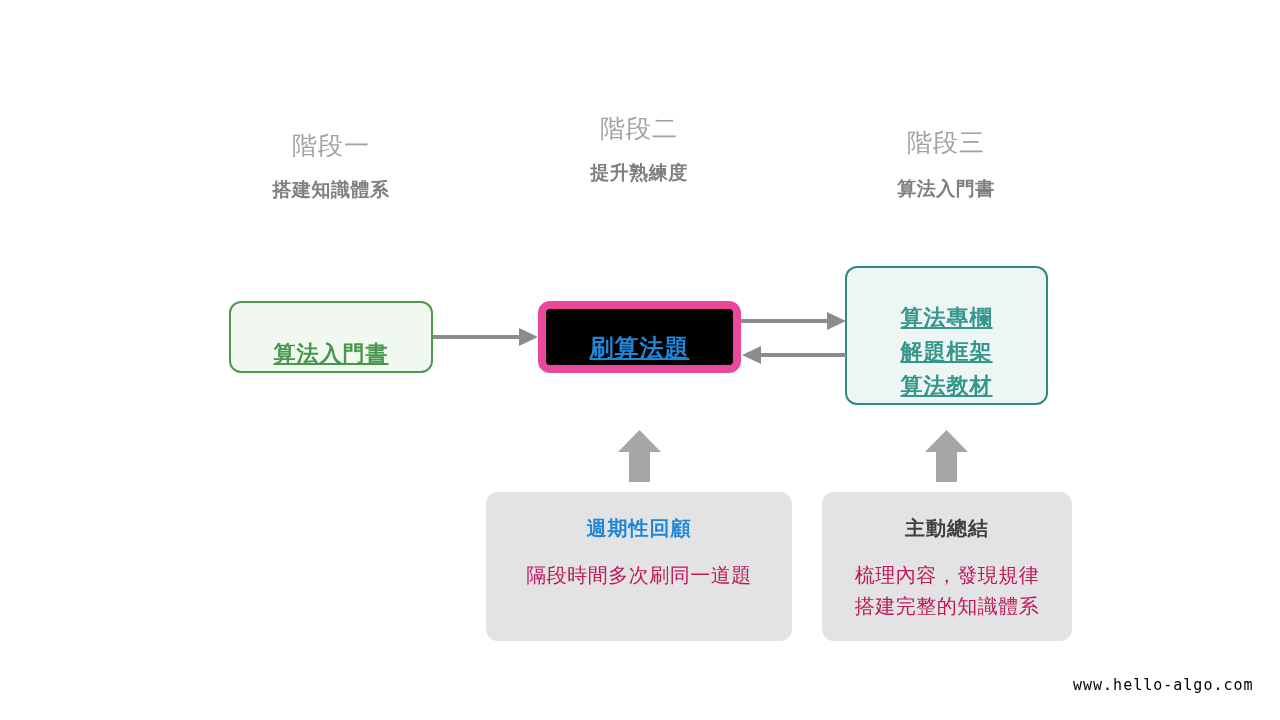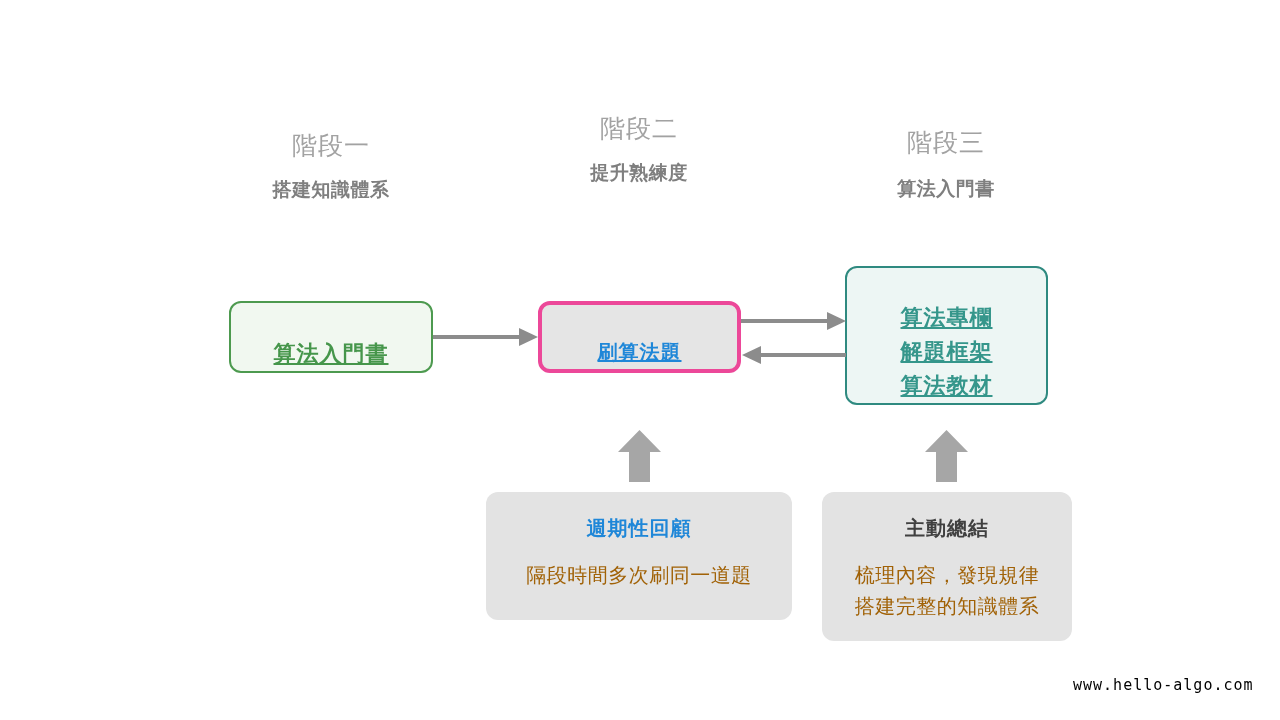--- a/index.html
+++ b/index.html
@@ -59,24 +59,24 @@
     white-space: nowrap;
   }
 
   .node-green {
     border: 2px solid #4d9a4f;
     background: #f1f8f0;
     color: #46964b;
     font-size: 22px;
   }
   .node-blue {
-    border: 4px solid #ec4899;
-    background: #e5e5e5;
+    border: 8px solid #ec4899;
+    background: #000000;
     color: #1f87d8;
-    font-size: 20px;
+    font-size: 24px;
   }
   .node-teal {
     border: 2px solid #2f8a80;
     background: #edf6f4;
     color: #35968b;
     font-size: 22px;
   }
 
   
   .card {
@@ -92,21 +92,21 @@
     font-weight: bold;
     line-height: 28px;
     letter-spacing: 1px;
     white-space: nowrap;
   }
   .card-title.blue { color: #1f87d8; }
   .card-title.teal { color: #404040; }
   .card-body {
     margin-top: 18px;
     font-size: 20px;
-    color: #a16207;
+    color: #be185d;
     line-height: 31px;
     letter-spacing: 0.5px;
   }
   .card-body .line { white-space: nowrap; }
 
   
   .connector {
     position: absolute;
     pointer-events: none;
   }
@@ -169,21 +169,21 @@
   </svg>
 
   <svg class="connector" style="left:618px; top:430px;" width="43" height="52" viewBox="0 0 43 52">
     <polygon points="21.5,0 43,22 32,22 32,52 11,52 11,22 0,22" fill="#a6a6a6"></polygon>
   </svg>
 
   <svg class="connector" style="left:925px; top:430px;" width="43" height="52" viewBox="0 0 43 52">
     <polygon points="21.5,0 43,22 32,22 32,52 11,52 11,22 0,22" fill="#a6a6a6"></polygon>
   </svg>
 
-  <div class="card" style="left:486px; top:492px; width:306px; height:128px;">
+  <div class="card" style="left:486px; top:492px; width:306px; height:149px;">
     <div class="card-title blue">週期性回顧</div>
     <div class="card-body">
       <div class="line">隔段時間多次刷同一道題</div>
     </div>
   </div>
 
   <div class="card" style="left:822px; top:492px; width:250px; height:149px;">
     <div class="card-title teal">主動總結</div>
     <div class="card-body">
       <div class="line">梳理內容，發現規律</div>

